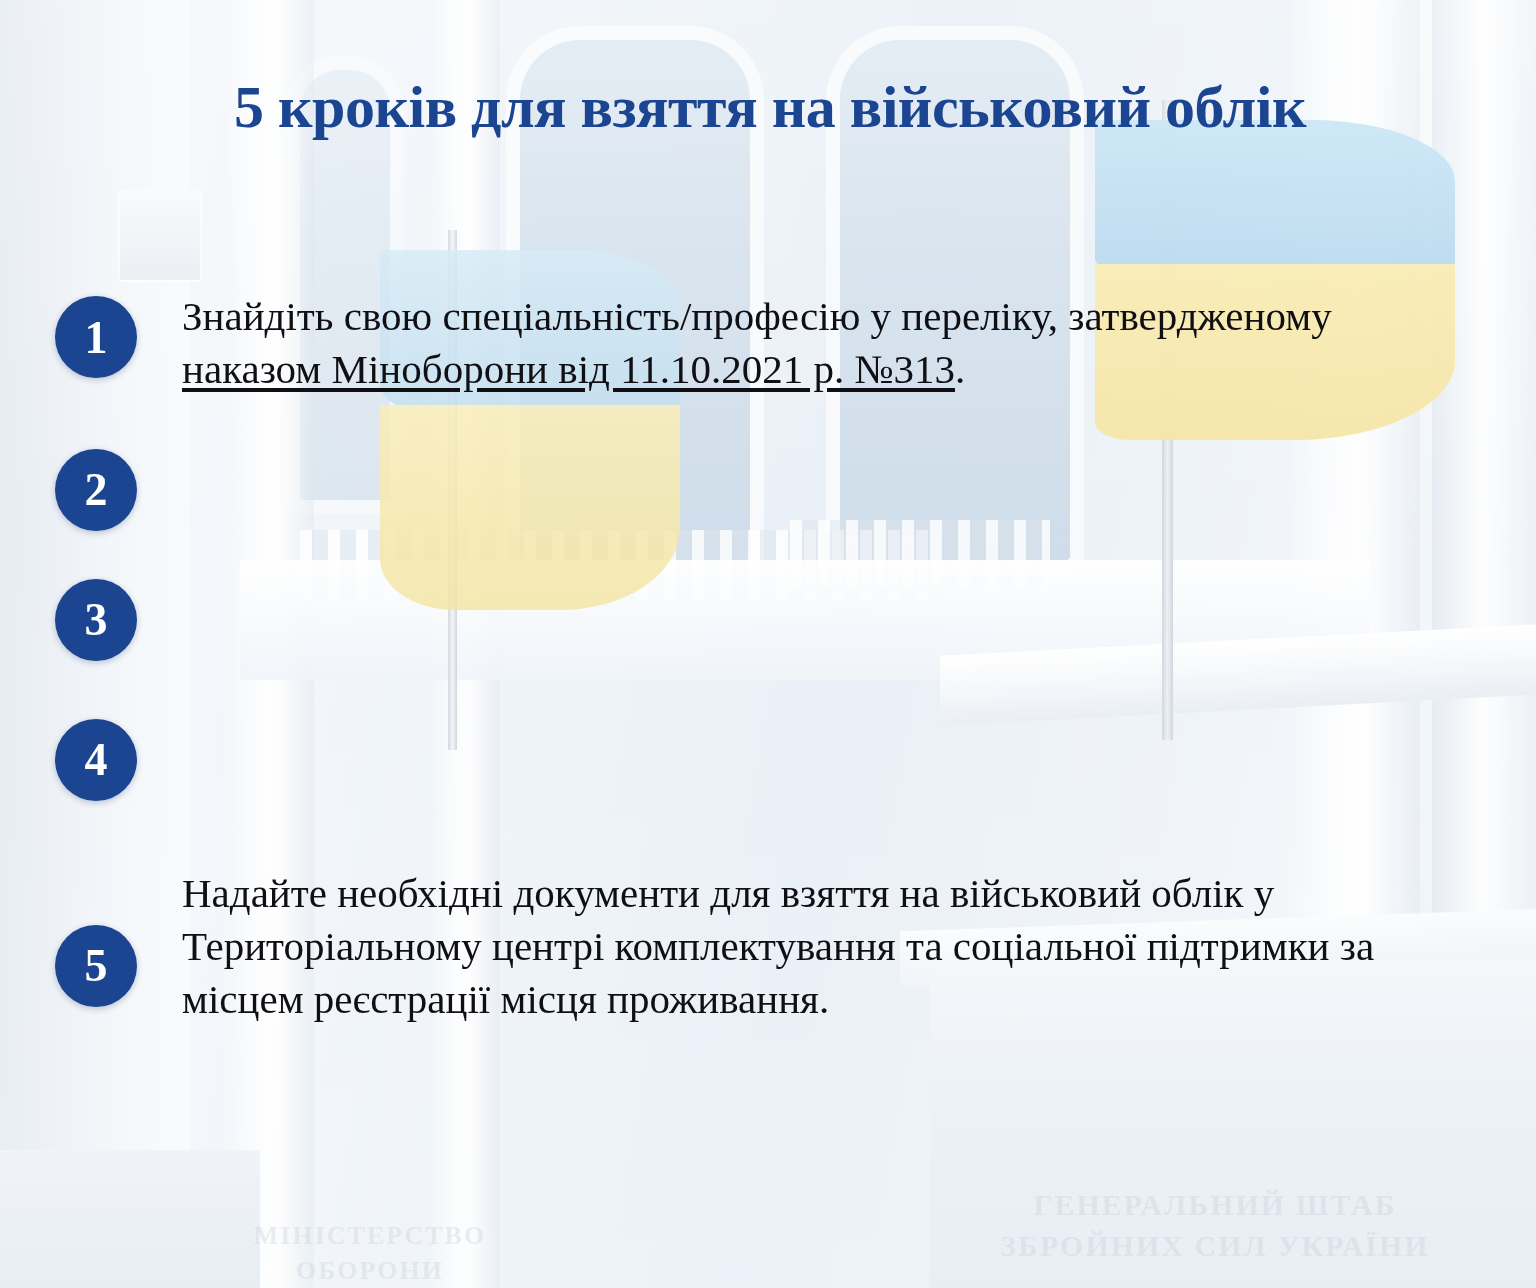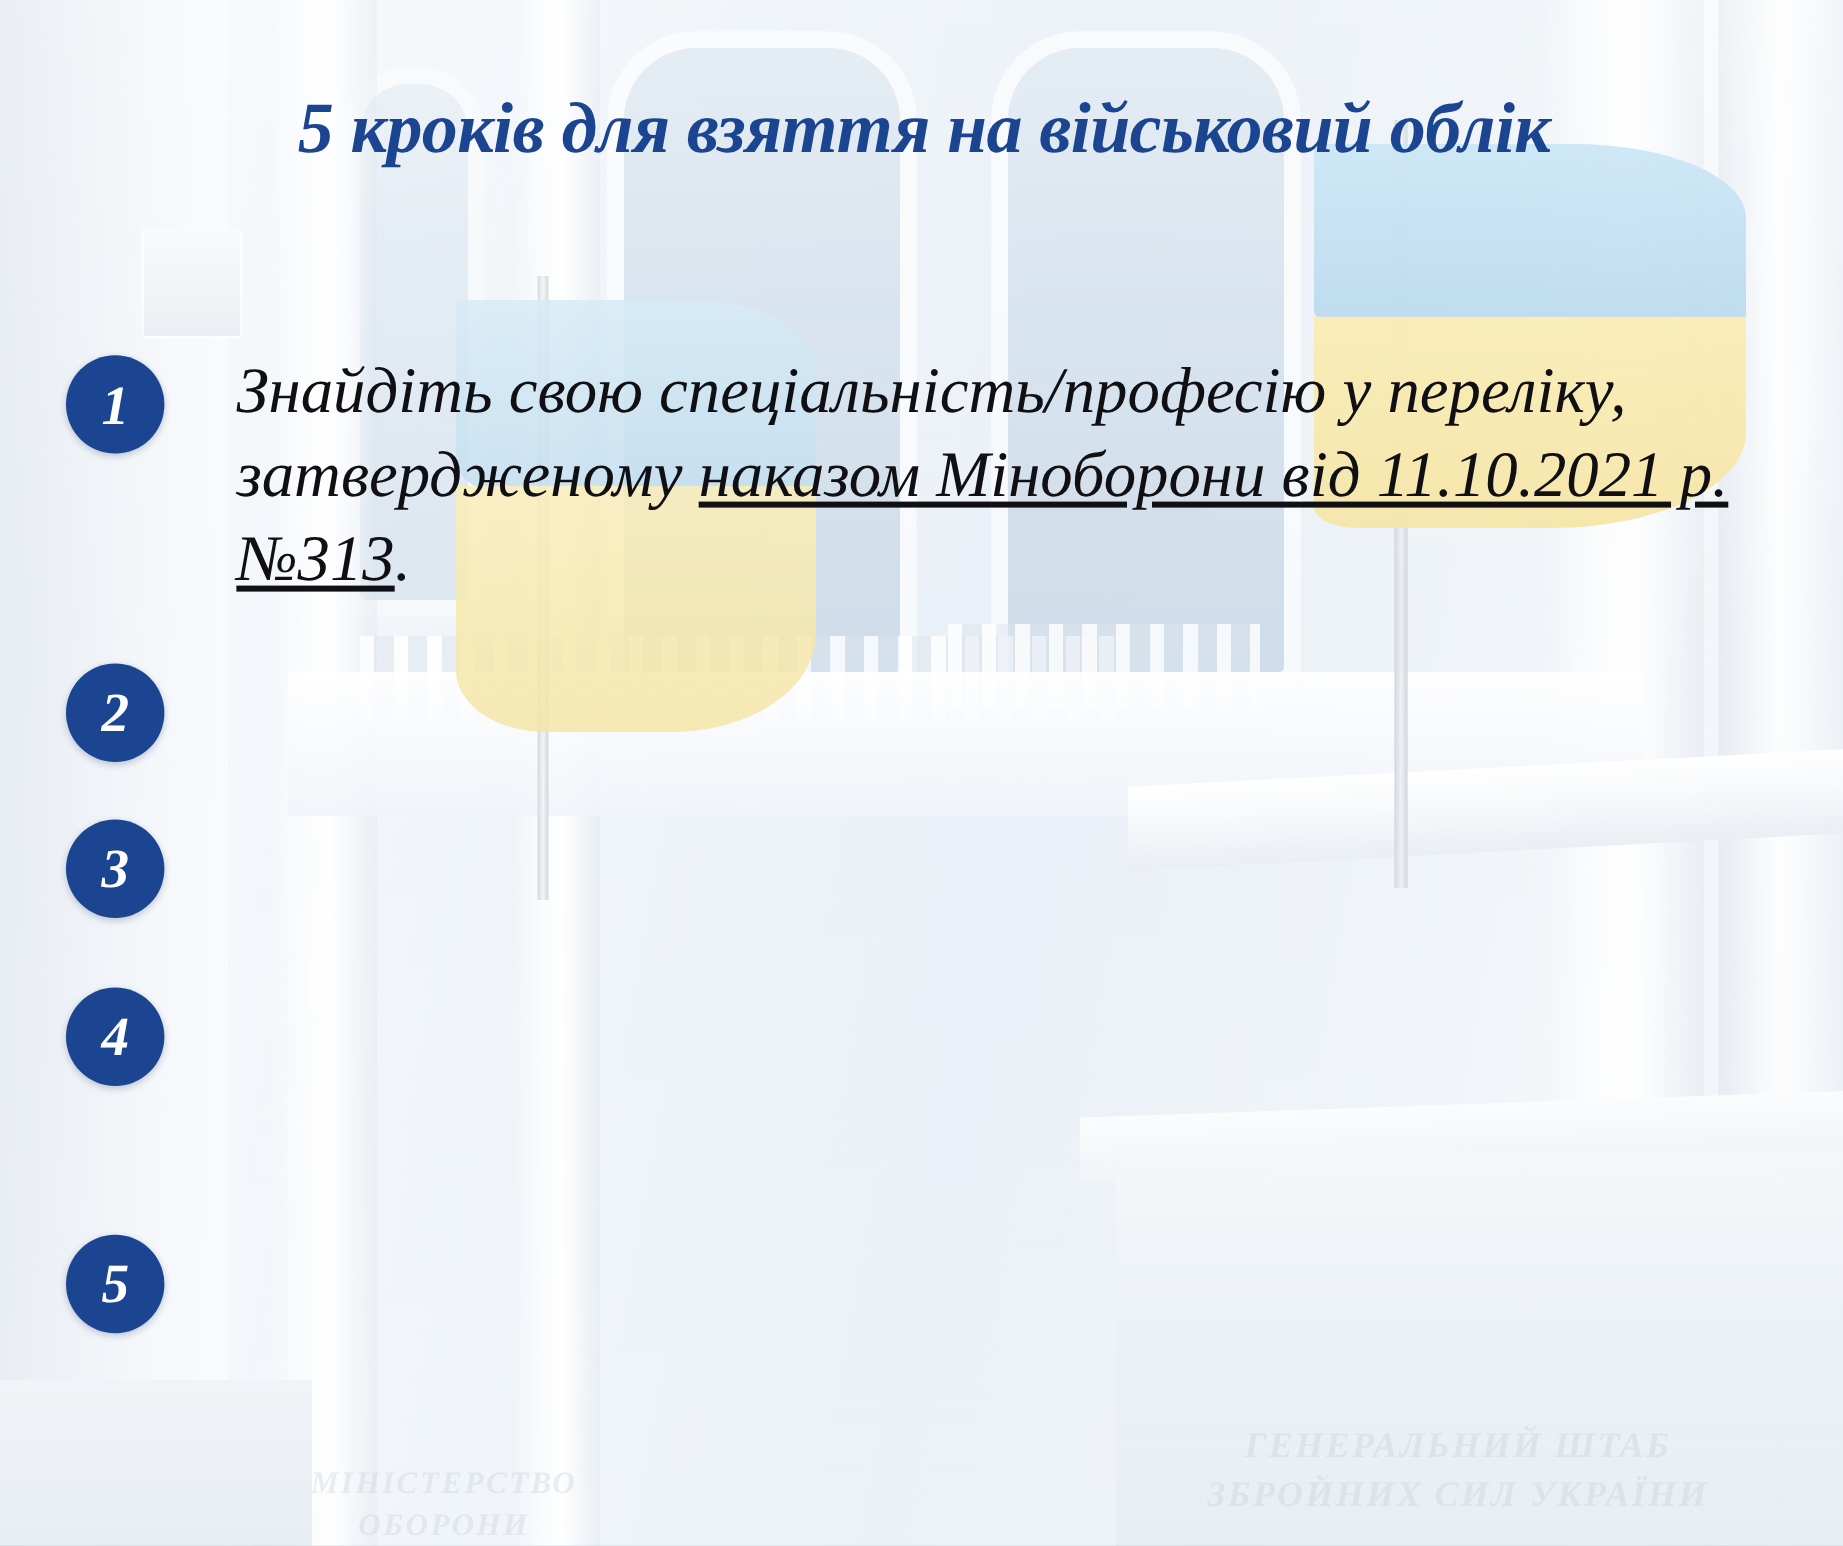--- a/index.html
+++ b/index.html
@@ -14,21 +14,20 @@
     background: #dfe6ef;
   }
 
   
   .poster {
     position: relative;
     width: 1536px;
     height: 1288px;
     overflow: hidden;
     background: linear-gradient(180deg, #eef2f7 0%, #e3eaf3 45%, #dbe4ee 100%);
-    font-style: italic;
   }
   .bg {
     position: absolute;
     inset: 0;
     overflow: hidden;
   }
   
   .bg-facade-left {
     position: absolute;
     left: 0; top: 0;
@@ -228,24 +227,24 @@
     font-weight: bold;
     display: flex;
     align-items: center;
     justify-content: center;
     margin-left: 55px;
     margin-top: 6px;
     box-shadow: 0 2px 6px rgba(20,45,95,0.25);
   }
   .step-text {
     flex: 1 1 auto;
-    margin-left: 60px;
+    margin-left: 45px;
     margin-right: 55px;
     color: #0f0f14;
-    font-size: 54px;
+    font-size: 41px;
     line-height: 1.30;
   }
   .step-text .u {
     text-decoration: underline;
     text-underline-offset: 5px;
   }
   
   .step.s1 { margin-bottom: 50px; }
   .step.s2 { margin-bottom: 46px; }
   .step.s3 { margin-bottom: 52px; }
@@ -312,17 +311,18 @@
       <div class="step s3">
         <div class="step-badge">3</div>
       </div>
 
       <div class="step s4">
         <div class="step-badge">4</div>
       </div>
 
       <div class="step s5">
         <div class="step-badge">5</div>
+        <div class="step-text">Надайте необхідні документи для взяття на військовий облік у Територіальному центрі комплектування та соціальної підтримки за місцем реєстрації місця проживання.</div>
       </div>
 
     </div>
   </div>
 </div>
 
 </body></html>

